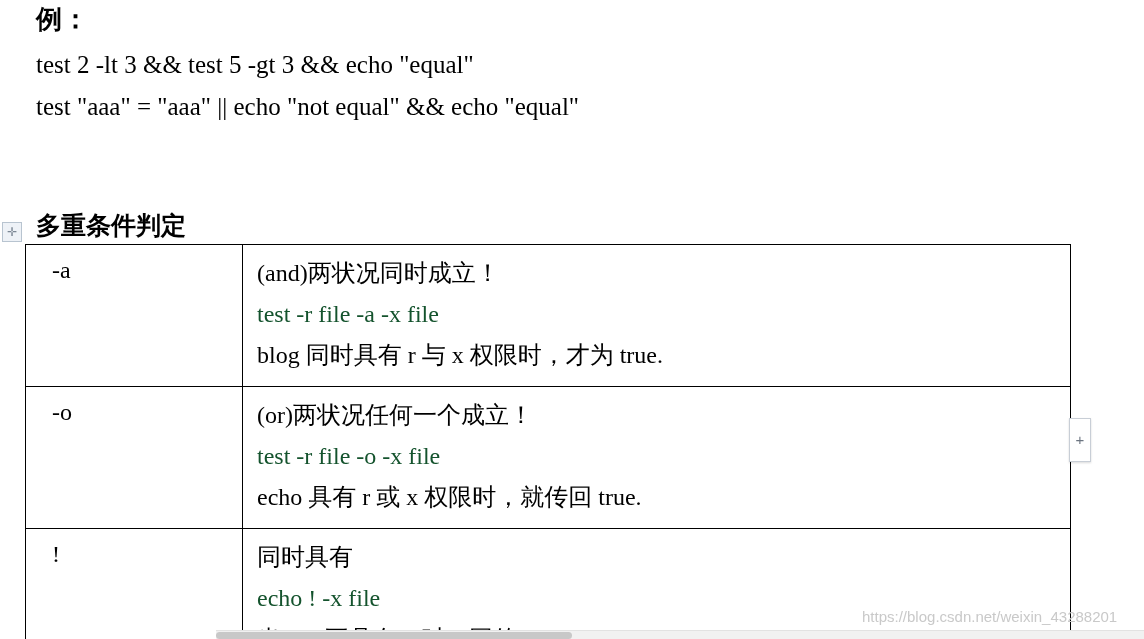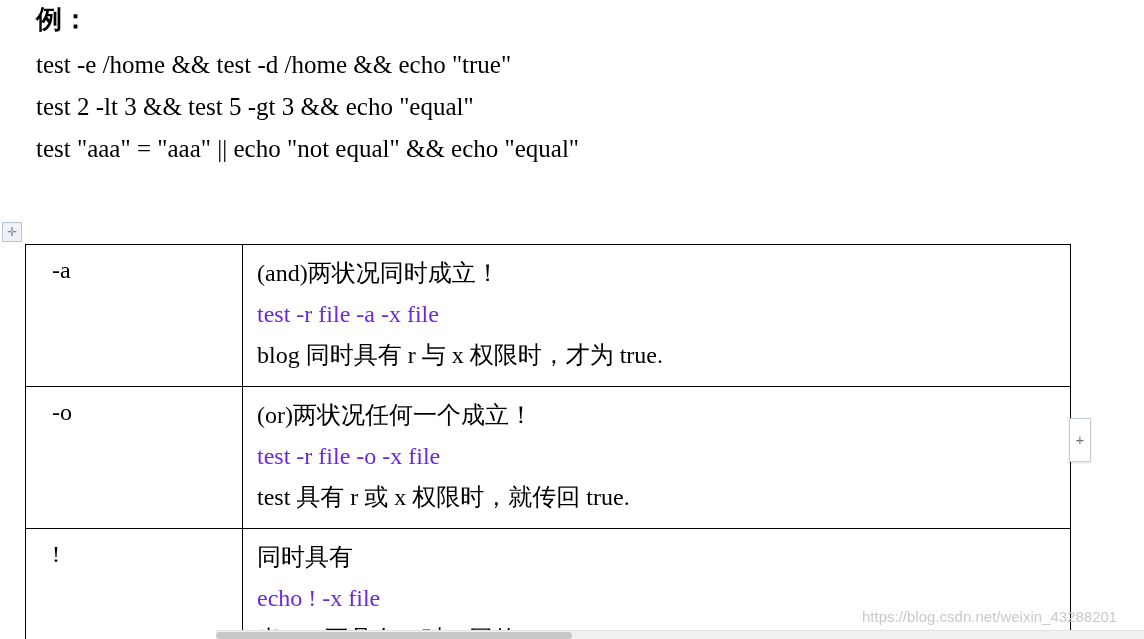--- a/index.html
+++ b/index.html
@@ -76,21 +76,21 @@
     font-size: 24px;
     line-height: 34px;
   }
   .cond-table td.desc {
     padding-left: 14px;
     font-size: 24px;
     line-height: 41px;
   }
   .desc .line { white-space: pre; }
   .desc .code {
-    color: #6d28d9;
+    color: #14532d;
   }
 
   
   .left-handle {
     position: absolute;
     left: 2px;
     top: 222px;
     width: 18px;
     height: 18px;
     border: 1px solid #b8c4d0;
@@ -145,42 +145,42 @@
   }
 </style>
 </head>
 <body>
 
 <div class="page">
 
   <div class="example-heading">例：</div>
 
   <div class="example-lines">
-    <div>test -e /home &amp;&amp; test -d /home &amp;&amp; echo "true"</div>
     <div>test 2 -lt 3 &amp;&amp; test 5 -gt 3 &amp;&amp; echo "equal"</div>
     <div><span>test "</span><span class="wavy">aaa</span><span>" = "</span><span class="wavy">aaa</span><span>" || echo "not equal" &amp;&amp; echo "equal"</span></div>
   </div>
 
+  <div class="section-heading">多重条件判定</div>
 
   <table class="cond-table">
     <tbody>
       <tr>
         <td class="op">-a</td>
         <td class="desc">
           <div class="line">(and)两状况同时成立！</div>
           <div class="line code">test -r file -a -x file</div>
           <div class="line">blog 同时具有 r 与 x 权限时，才为 true.</div>
         </td>
       </tr>
       <tr>
         <td class="op">-o</td>
         <td class="desc">
           <div class="line">(or)两状况任何一个成立！</div>
           <div class="line code">test -r file -o -x file</div>
-          <div class="line">test 具有 r 或 x 权限时，就传回 true.</div>
+          <div class="line">echo 具有 r 或 x 权限时，就传回 true.</div>
         </td>
       </tr>
       <tr>
         <td class="op">!</td>
         <td class="desc">
           <div class="line">同时具有</div>
           <div class="line code">echo ! -x file</div>
           <div class="line">当 file 不具有 x 时，回传 true.</div>
         </td>
       </tr>

